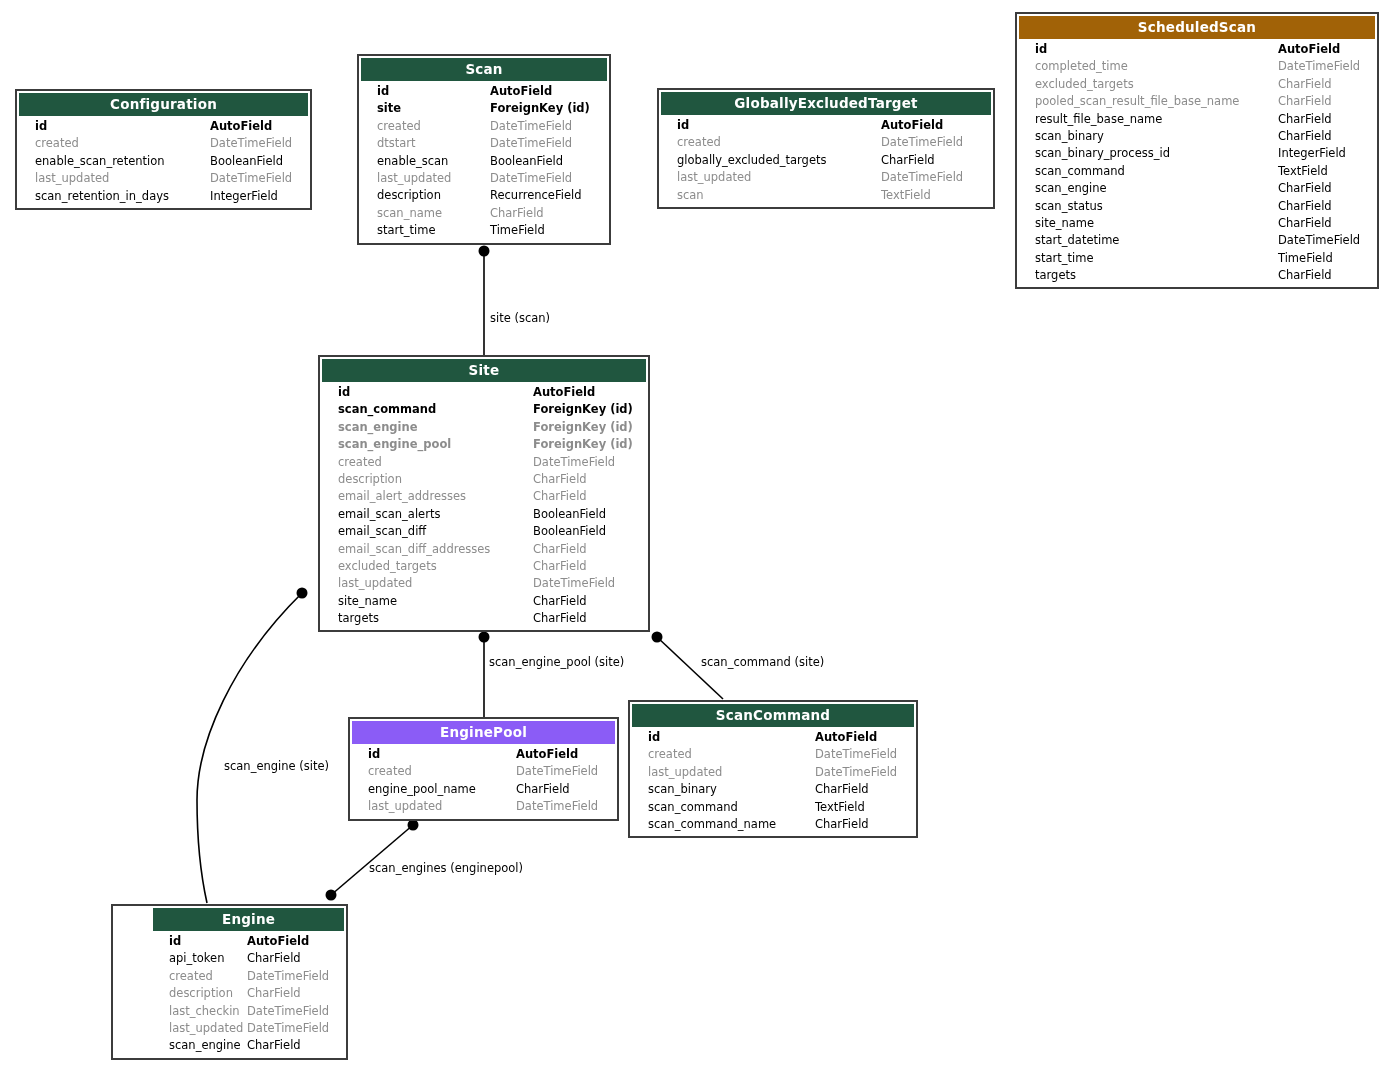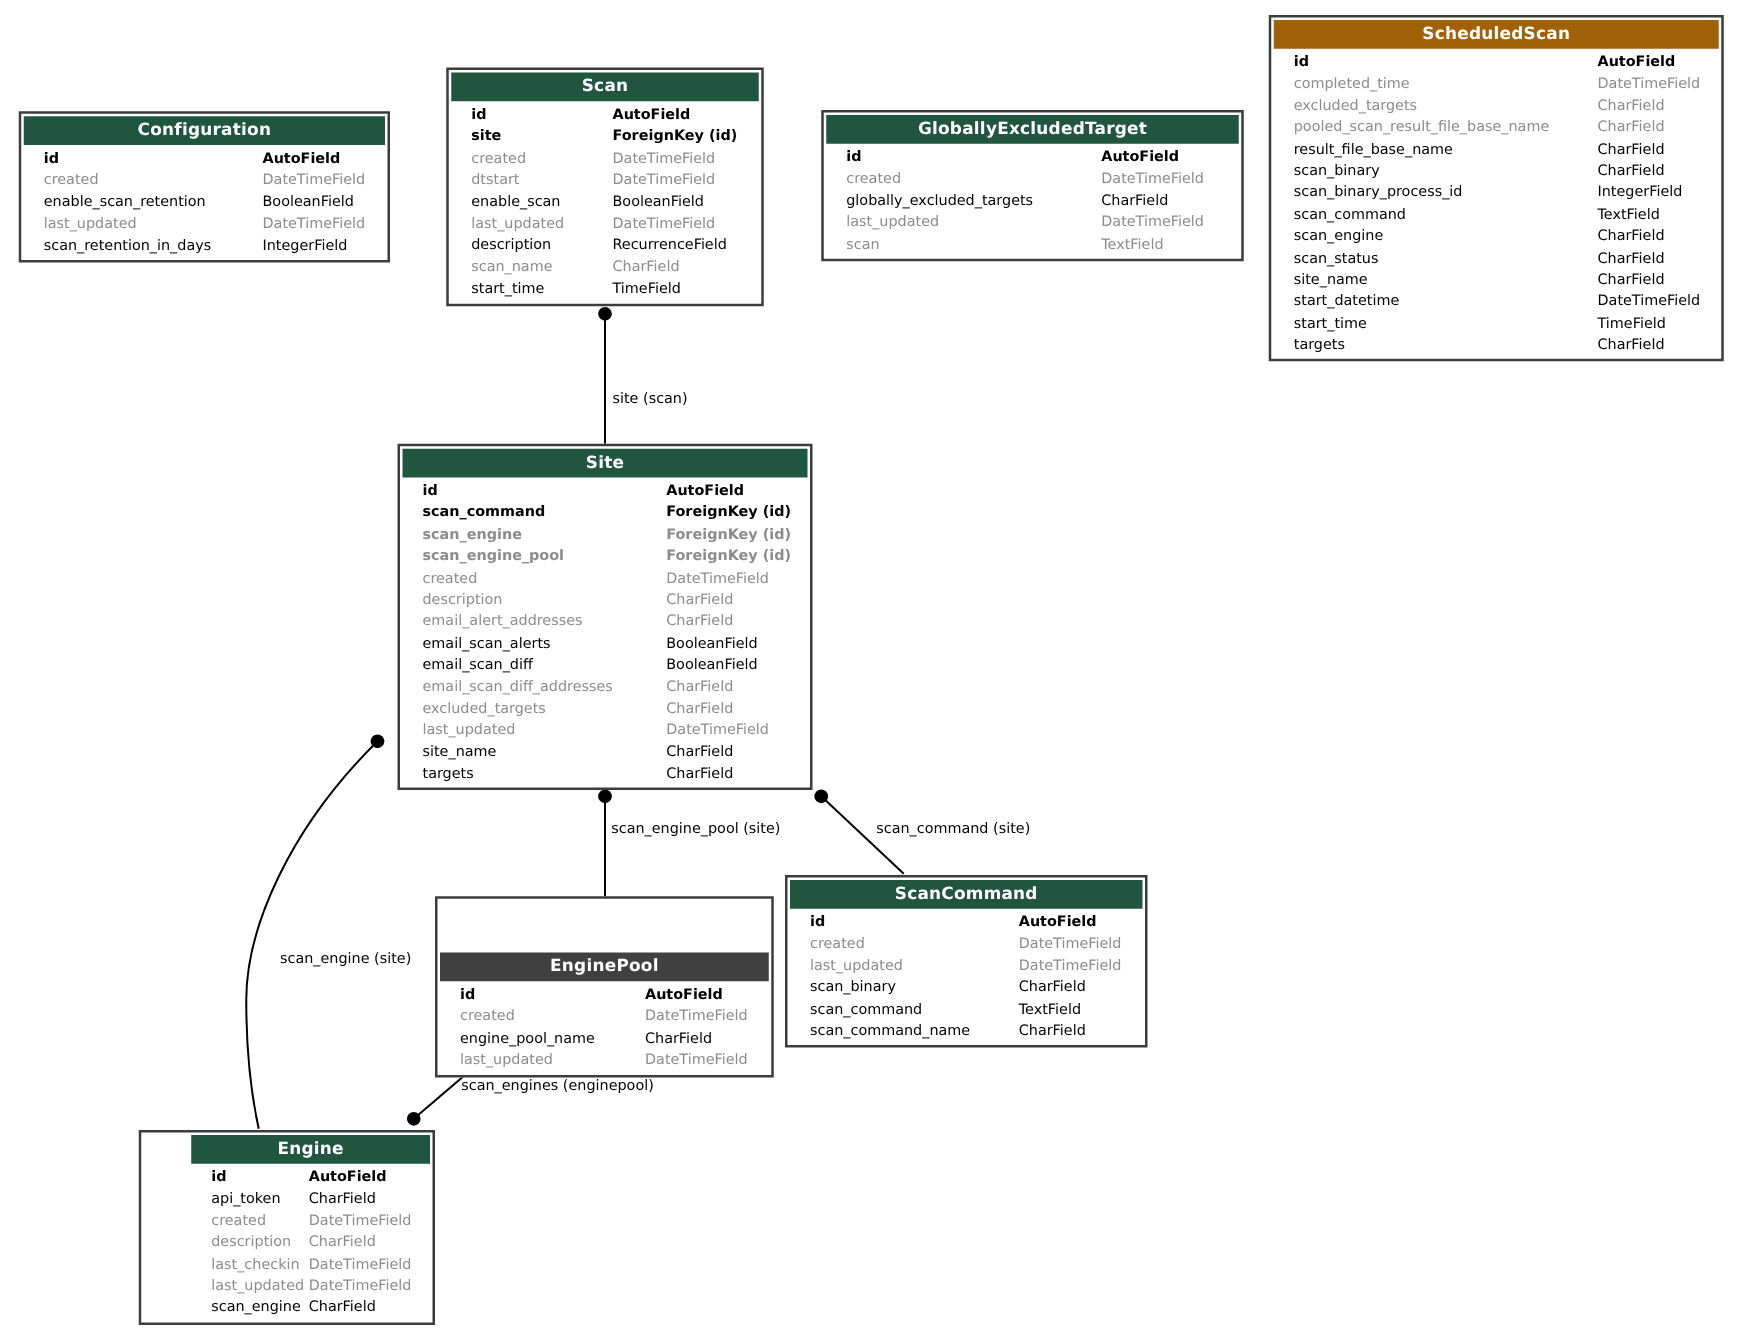--- a/index.html
+++ b/index.html
@@ -312,21 +312,21 @@
             <span class="field-name">site_name</span>
             <span class="field-type" style="width: 113px;">CharField</span>
           </div>
           <div class="field-row style-normal">
             <span class="field-name">targets</span>
             <span class="field-type" style="width: 113px;">CharField</span>
           </div>
         </div>
       </div>
       <div class="model-table" style="left: 348px; top: 717px; width: 271px;">
-        <div class="model-header" style="background: #404040; color: rgb(255, 255, 255); margin-top: 41px;">EnginePool</div>
+        <div class="model-header" style="background: #8b5cf6; color: rgb(255, 255, 255);">EnginePool</div>
         <div class="field-rows">
           <div class="field-row style-bold">
             <span class="field-name">id</span>
             <span class="field-type" style="width: 99px;">AutoField</span>
           </div>
           <div class="field-row style-muted">
             <span class="field-name">created</span>
             <span class="field-type" style="width: 99px;">DateTimeField</span>
           </div>
           <div class="field-row style-normal">

